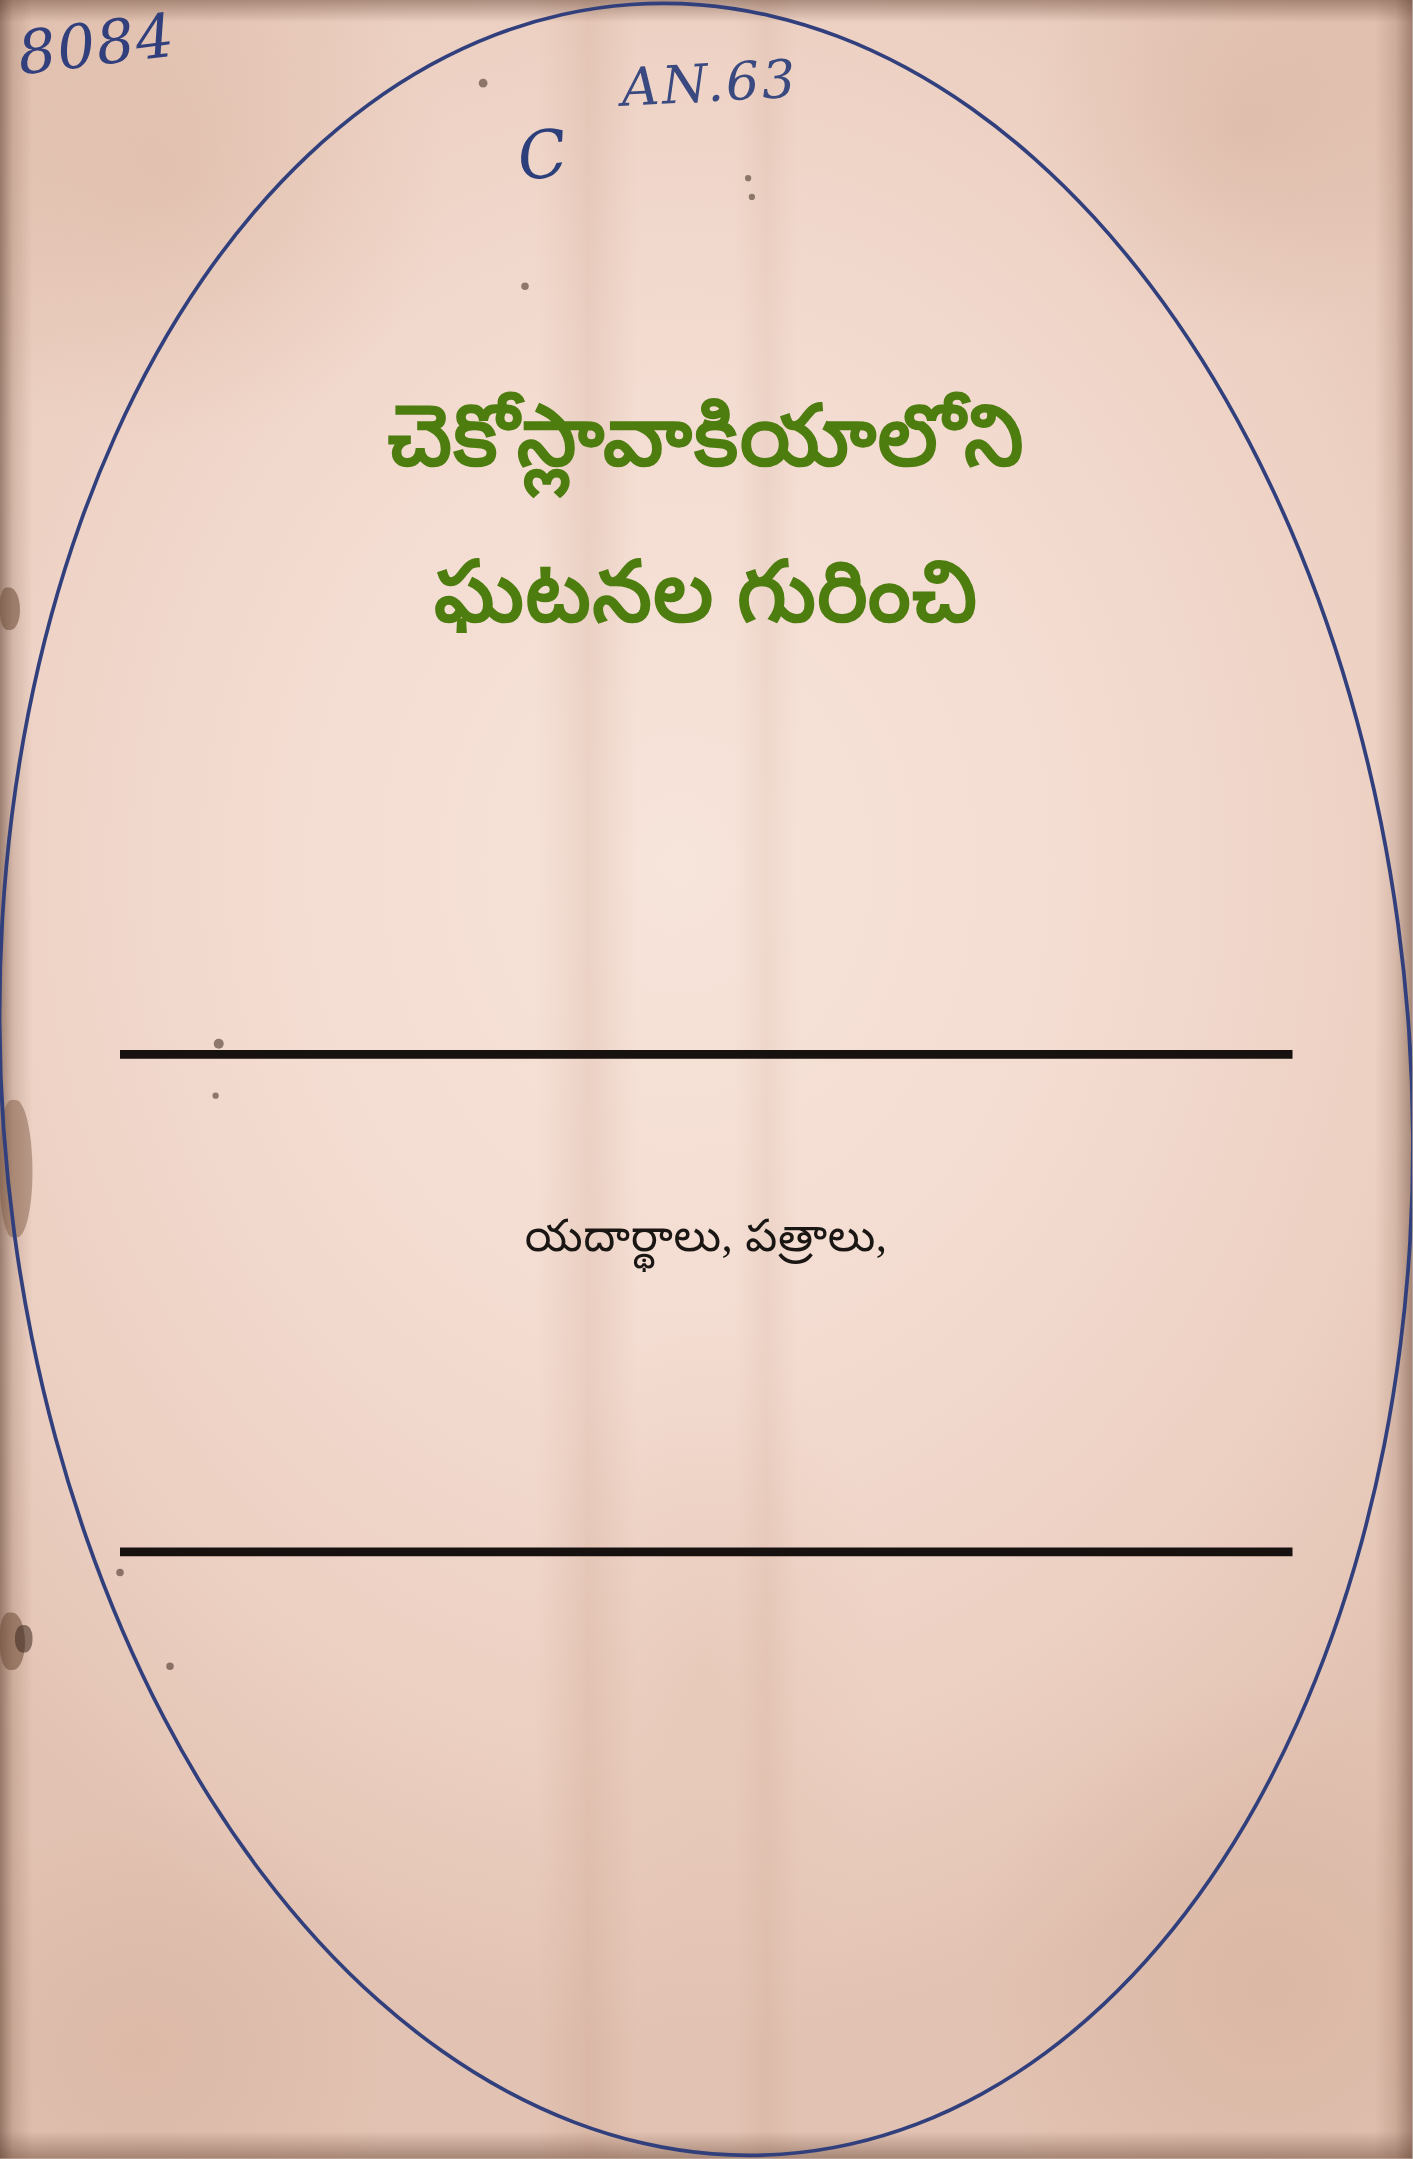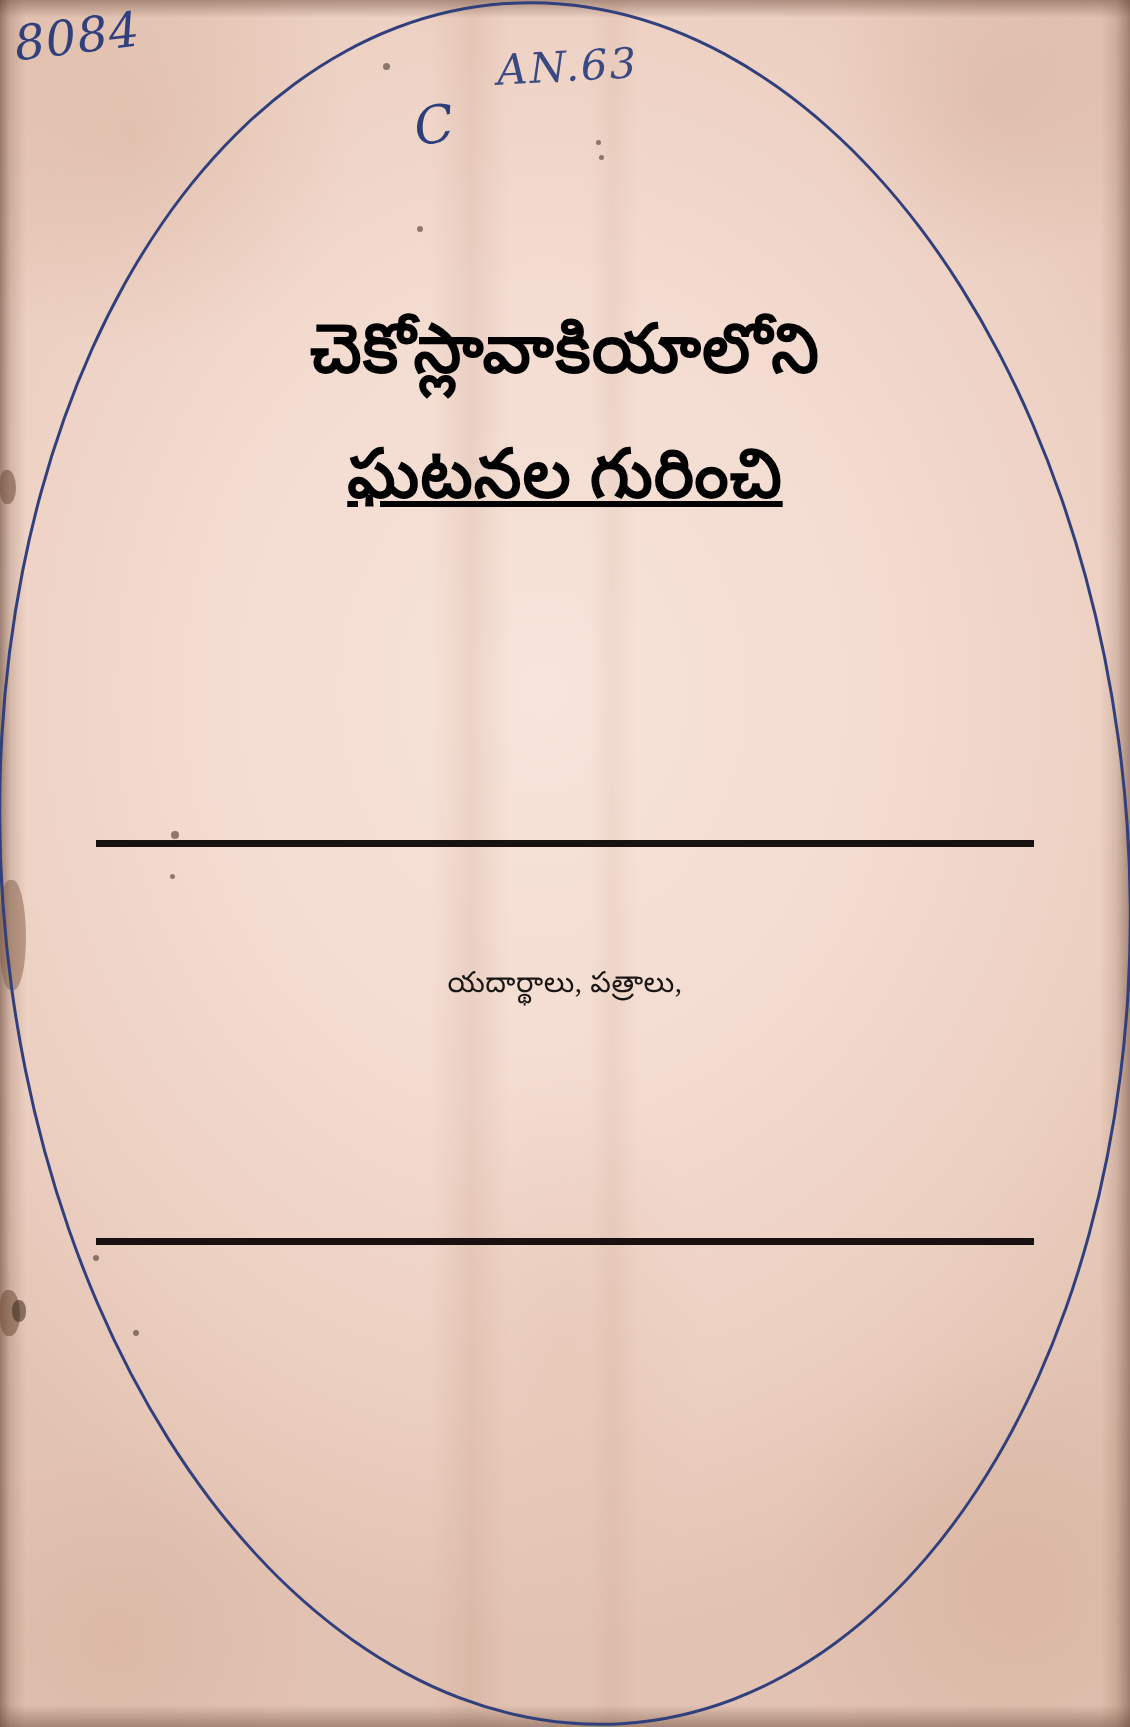--- a/index.html
+++ b/index.html
@@ -133,28 +133,28 @@
 
   
   .title-block {
     position: absolute;
     left: 0;
     right: 0;
     top: 300px;
     text-align: center;
   }
   .title-line {
-    color: #000000;
+    color: #4d7c0f;
     font-family: "Liberation Serif", serif;
     font-weight: bold;
     letter-spacing: 1px;
     line-height: 1.45;
   }
   #title-line-1 { font-size: 68px; }
-  #title-line-2 { font-size: 68px; margin-top: 26px; text-decoration: underline; }
+  #title-line-2 { font-size: 68px; margin-top: 26px; }
 
   .rule {
     position: absolute;
     height: 7px;
     background: #17120f;
     left: 96px;
     right: 96px;
   }
   #rule-top { top: 840px; }
   #rule-bottom { top: 1238px; height: 7px; }
@@ -162,21 +162,21 @@
   .subtitle-block {
     position: absolute;
     left: 0;
     right: 0;
     top: 955px;
     text-align: center;
     color: #1a1613;
     font-family: "Liberation Serif", serif;
   }
   .subtitle-line {
-    font-size: 29px;
+    font-size: 36px;
     line-height: 1.9;
     letter-spacing: 0.5px;
   }
 </style>
 </head>
 <body>
 
 <div id="page">
 
   <div class="paper-base"></div>

